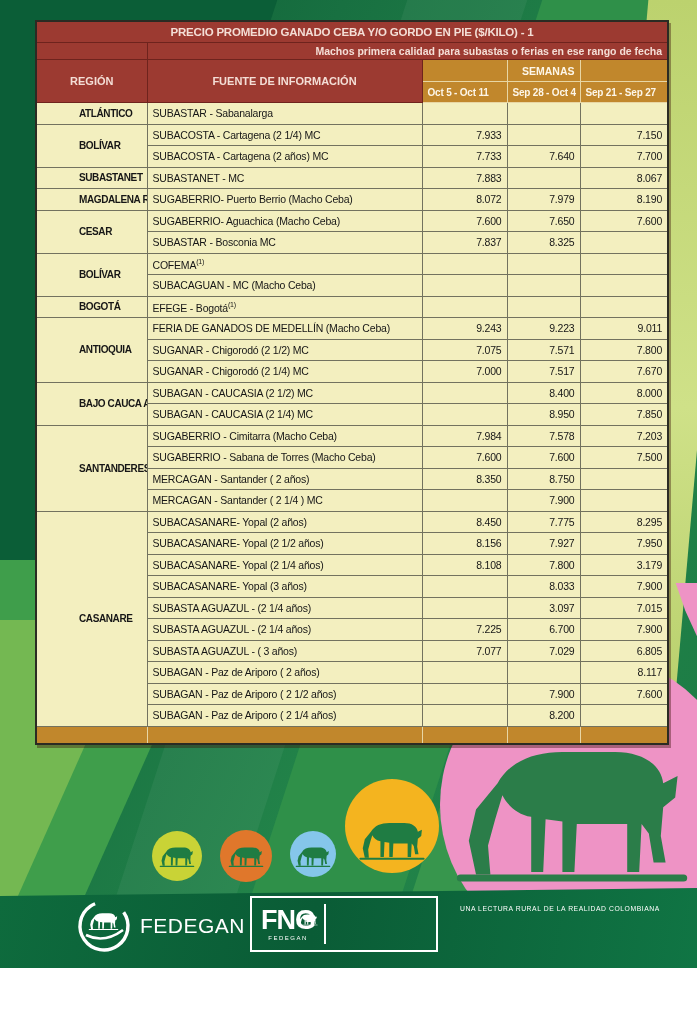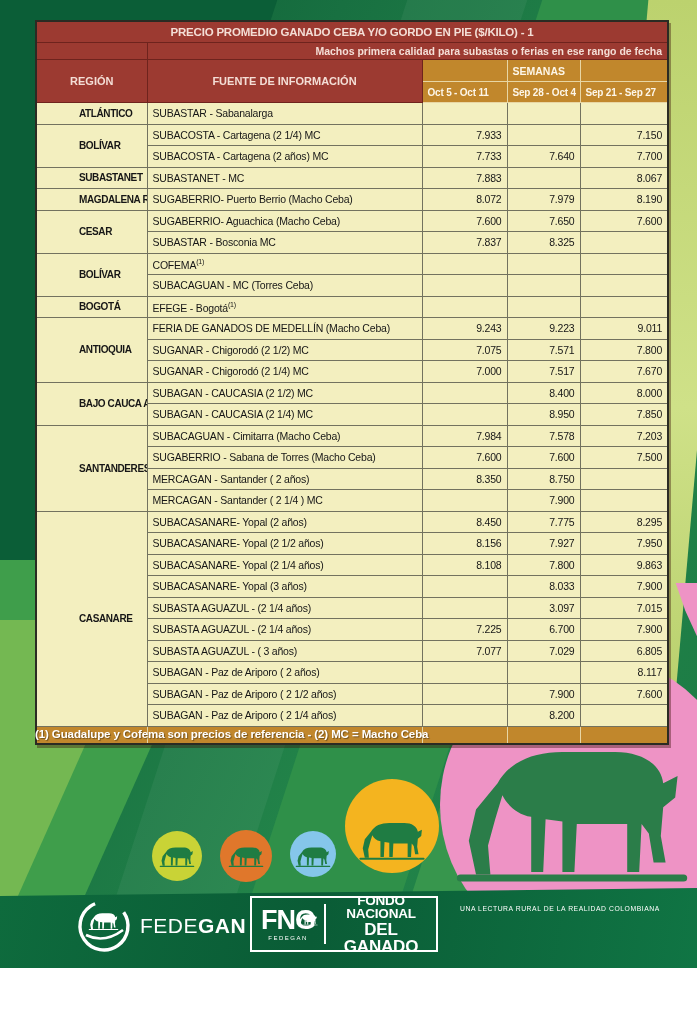--- a/index.html
+++ b/index.html
@@ -21,21 +21,21 @@
 
   
   table.price{position:absolute;left:35px;top:20px;width:632px;border-collapse:collapse;table-layout:fixed;
     box-shadow:2px 3px 0 rgba(60,20,10,.4);}
   table.price td,table.price th{padding:0 5px;overflow:hidden;white-space:nowrap;}
   .maroon{background:#9c3a31;color:#f4ded6;border:1px solid #6e231d;}
   .gold{background:#c1872c;color:#fdf6e8;border:1px solid #e8d6a4;}
   th.title-cell{height:20px;font-size:11.5px;font-weight:bold;text-align:center;letter-spacing:-0.2px;}
   td.subtitle-cell{height:16px;font-size:10.5px;font-weight:bold;text-align:right;}
   th.colhead{font-size:11px;font-weight:bold;text-align:center;}
-  td.semanas-cell{height:21px;font-size:10.5px;font-weight:bold;text-align:left;}
+  td.semanas-cell{height:21px;font-size:10.5px;font-weight:bold;text-align:right;}
   td.date-cell{height:20px;font-size:10px;font-weight:bold;letter-spacing:-0.2px;}
   table.price{border:2px solid #2b2b23;}
   tbody td{background:#f3efbf;border:1px solid #72725f;color:#161616;height:20.5px;font-size:10.5px;letter-spacing:-0.2px;}
   tbody td.region{font-weight:bold;font-size:10px;letter-spacing:-0.4px;padding-left:42px;}
   tbody td.fuente{text-align:left;}
   tbody td.val{text-align:right;}
   tbody td sup{font-size:7px;}
   tbody tr.foot td{background:#c1872c;border:1px solid #e8d6a4;height:16px;}
 
   .footnote{position:absolute;left:35px;top:728px;color:#ffffff;font-weight:bold;font-size:11.5px;
@@ -50,21 +50,21 @@
   .c-pink{left:440px;top:655px;width:300px;height:300px;background:#ee93c5;}
   .cow-svg{position:absolute;}
 
   
   .logo-band{position:absolute;left:0;top:888px;width:697px;height:80px;
     background:linear-gradient(100deg,#0e6b3d 0%,#0a5c36 45%,#107544 100%);
     clip-path:polygon(0 8px,100% 0,100% 100%,0 100%);}
   .fedegan-logo{position:absolute;left:76px;top:10px;display:flex;align-items:center;}
   .fedegan-text{color:#ffffff;font-size:21px;margin-left:8px;letter-spacing:0.5px;}
   .fedegan-text .light{font-weight:300;}
-  .fedegan-text .bold{font-weight:bold;}
+  .fedegan-text .bold{font-weight:normal;}
   .fng-box{position:absolute;left:250px;top:8px;width:188px;height:56px;border:2px solid #ffffff;
     display:flex;align-items:center;color:#ffffff;box-sizing:border-box;}
   .fng-left{width:72px;text-align:center;position:relative;}
   .fng-acronym{font-size:27px;font-weight:bold;line-height:26px;letter-spacing:-1px;}
   .fng-sub{font-size:6px;letter-spacing:1.5px;margin-top:2px;}
   .fng-cow{position:absolute;right:6px;top:6px;}
   .fng-divider{width:2px;height:40px;background:#ffffff;}
   .fng-right{flex:1;text-align:center;font-weight:bold;line-height:1.0;}
   .fng-line1{font-size:13.5px;letter-spacing:-0.2px;}
   .fng-line2{font-size:17px;letter-spacing:-0.2px;}
@@ -195,21 +195,21 @@
             <td class="val"></td>
           </tr>
           <tr>
             <td class="region" rowspan="2">BOLÍVAR</td>
             <td class="fuente">COFEMA<sup>(1)</sup></td>
             <td class="val"></td>
             <td class="val"></td>
             <td class="val"></td>
           </tr>
           <tr>
-            <td class="fuente">SUBACAGUAN - MC (Torres Ceba)</td>
+            <td class="fuente">SUBACAGUAN - MC (Macho Ceba)</td>
             <td class="val"></td>
             <td class="val"></td>
             <td class="val"></td>
           </tr>
           <tr>
             <td class="region" rowspan="1">BOGOTÁ</td>
             <td class="fuente">EFEGE - Bogotá<sup>(1)</sup></td>
             <td class="val"></td>
             <td class="val"></td>
             <td class="val"></td>
@@ -241,21 +241,21 @@
             <td class="val">8.000</td>
           </tr>
           <tr>
             <td class="fuente">SUBAGAN - CAUCASIA (2 1/4) MC</td>
             <td class="val"></td>
             <td class="val">8.950</td>
             <td class="val">7.850</td>
           </tr>
           <tr>
             <td class="region" rowspan="4">SANTANDERES</td>
-            <td class="fuente">SUBACAGUAN - Cimitarra (Macho Ceba)</td>
+            <td class="fuente">SUGABERRIO - Cimitarra (Macho Ceba)</td>
             <td class="val">7.984</td>
             <td class="val">7.578</td>
             <td class="val">7.203</td>
           </tr>
           <tr>
             <td class="fuente">SUGABERRIO - Sabana de Torres (Macho Ceba)</td>
             <td class="val">7.600</td>
             <td class="val">7.600</td>
             <td class="val">7.500</td>
           </tr>
@@ -281,21 +281,21 @@
           <tr>
             <td class="fuente">SUBACASANARE- Yopal (2 1/2 años)</td>
             <td class="val">8.156</td>
             <td class="val">7.927</td>
             <td class="val">7.950</td>
           </tr>
           <tr>
             <td class="fuente">SUBACASANARE- Yopal (2 1/4 años)</td>
             <td class="val">8.108</td>
             <td class="val">7.800</td>
-            <td class="val">9.863</td>
+            <td class="val">3.179</td>
           </tr>
           <tr>
             <td class="fuente">SUBACASANARE- Yopal (3 años)</td>
             <td class="val"></td>
             <td class="val">8.033</td>
             <td class="val">7.900</td>
           </tr>
           <tr>
             <td class="fuente">SUBASTA AGUAZUL - (2 1/4 años)</td>
             <td class="val"></td>
@@ -335,44 +335,39 @@
           <tr class="foot">
             <td></td>
             <td></td>
             <td></td>
             <td></td>
             <td></td>
           </tr>
         </tbody>
     </table>
 
-    <div class="footnote">(1) Guadalupe y Cofema son precios de referencia  -  (2) MC = Macho Ceba</div>
 
     <div class="logo-band">
       <div class="fedegan-logo">
         <svg width="56" height="56" viewBox="0 0 56 56">
           <circle cx="28" cy="28" r="24" fill="none" stroke="#ffffff" stroke-width="3.4" stroke-dasharray="118 33" transform="rotate(-35 28 28)"></circle>
           <use href="#cow" x="12" y="13" width="31" height="20" fill="#ffffff"></use>
           <path d="M10 37 Q28 46 47 32" stroke="#ffffff" stroke-width="2.6" fill="none"></path>
         </svg>
         <div class="fedegan-text"><span class="light">FEDE</span><span class="bold">GAN</span></div>
       </div>
       <div class="fng-box">
         <div class="fng-left">
           <div class="fng-acronym">FNG</div>
           <svg class="fng-cow" width="20" height="13" viewBox="0 0 100 64">
               <use href="#cow" fill="#ffffff"></use>
             </svg>
           <div class="fng-sub">FEDEGAN</div>
         </div>
         <div class="fng-divider"></div>
-        <div class="fng-right">
-          <div class="fng-line1">FONDO NACIONAL</div>
-          <div class="fng-line2">DEL GANADO</div>
-        </div>
       </div>
       <div class="contexto">
         <div class="contexto-tagline">UNA LECTURA RURAL DE LA REALIDAD COLOMBIANA</div>
       </div>
     </div>
   </div>
   <div class="white-footer"></div>
 </div>
 
 </body></html>

